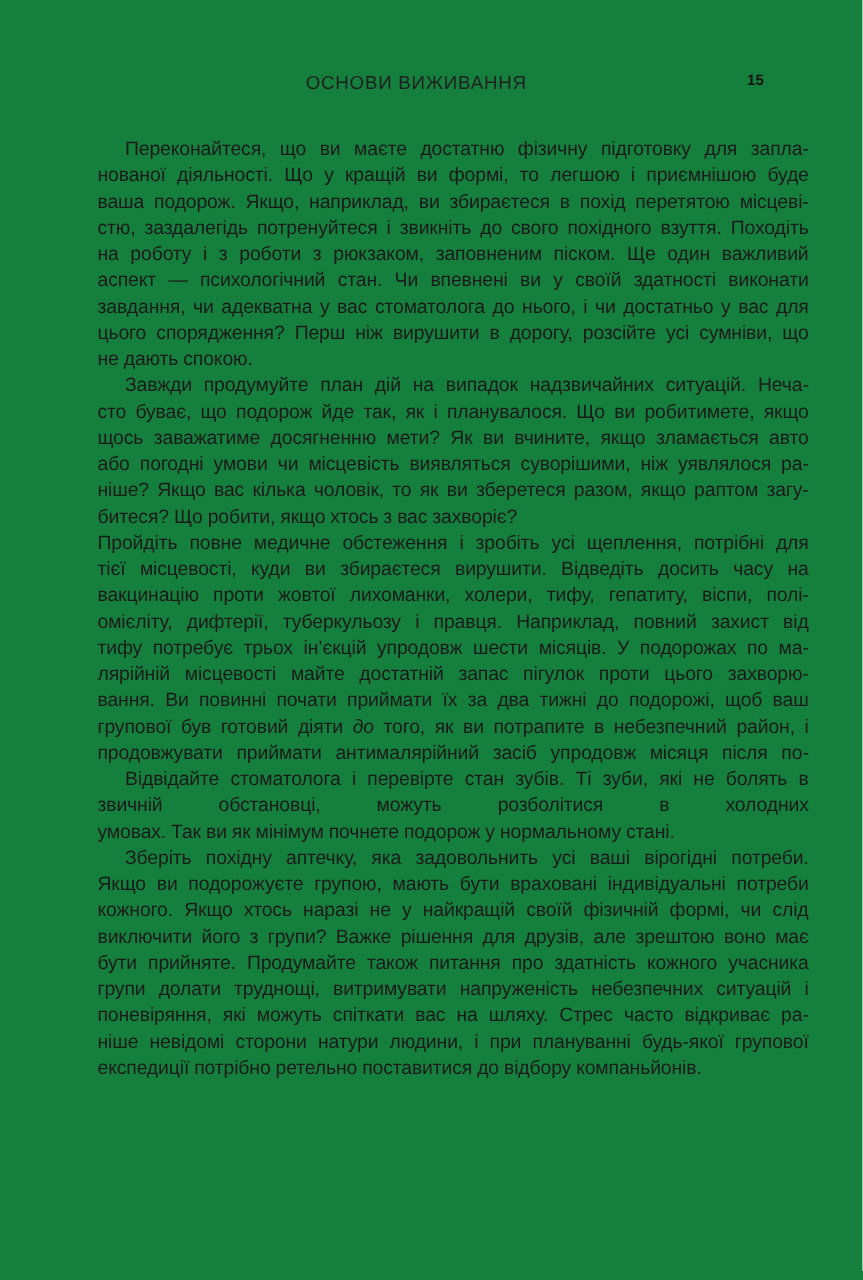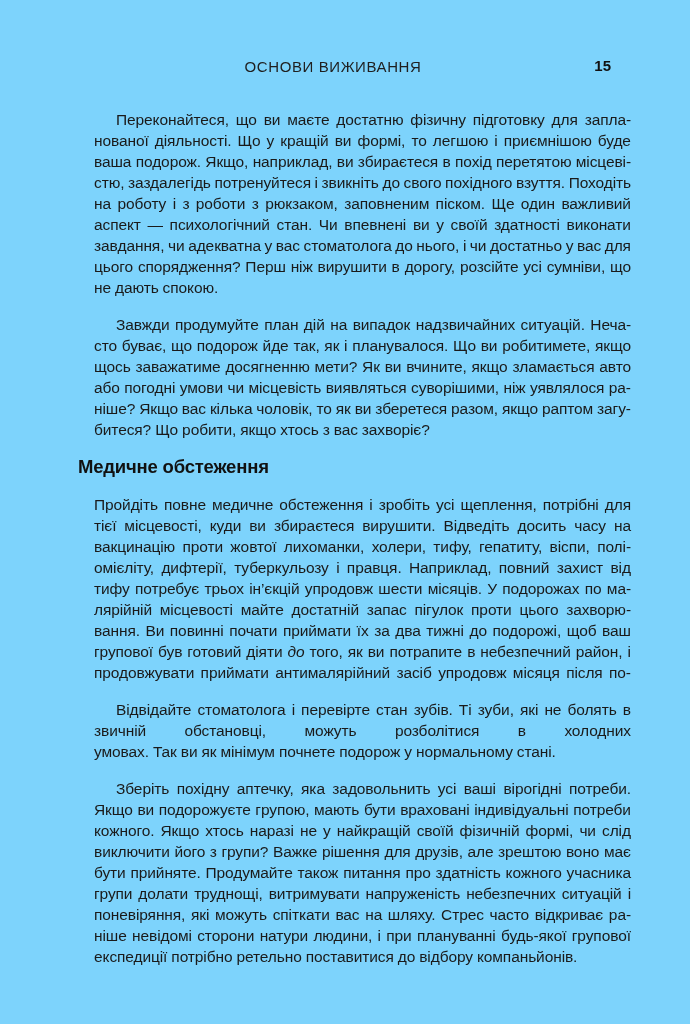--- a/index.html
+++ b/index.html
@@ -1,20 +1,20 @@
 <!DOCTYPE html>
 <html><head>
 <meta charset="utf-8">
 <style>
   html, body { margin: 0; padding: 0; background: #ffffff; }
   .page {
     position: relative;
     width: 690px;
     height: 1024px;
-    background: #7dd3fc;
+    background: #15803d;
     font-family: "Liberation Sans", sans-serif;
     color: #1a1a1a;
     overflow: hidden;
   }
   .column {
     position: absolute;
     left: 78px;
     top: 58px;
     width: 569px;
   }
@@ -30,28 +30,28 @@
     top: 0;
     font-size: 15px;
     letter-spacing: 0.6px;
     color: #1f1f1f;
     white-space: nowrap;
   }
   .page-number {
     position: absolute;
     right: 36px;
     top: -1px;
-    font-size: 15px;
+    font-size: 12px;
     font-weight: 700;
     color: #111111;
   }
   .page-body {
     margin-top: 30px;
   }
-  .para { margin: 16px; }
+  .para { margin: 0; }
   .line {
     display: flex;
     justify-content: space-between;
     height: 21px;
     align-items: baseline;
     font-size: 15.5px;
     line-height: 21px;
     letter-spacing: -0.1px;
     white-space: nowrap;
   }
@@ -262,21 +262,20 @@
             <span>битеся?</span>
             <span>Що</span>
             <span>робити,</span>
             <span>якщо</span>
             <span>хтось</span>
             <span>з</span>
             <span>вас</span>
             <span>захворіє?</span>
           </div>
         </div>
-        <h2 class="section-heading">Медичне обстеження</h2>
         <div class="para">
           <div class="line">
             <span>Пройдіть</span>
             <span>повне</span>
             <span>медичне</span>
             <span>обстеження</span>
             <span>і</span>
             <span>зробіть</span>
             <span>усі</span>
             <span>щеплення,</span>

